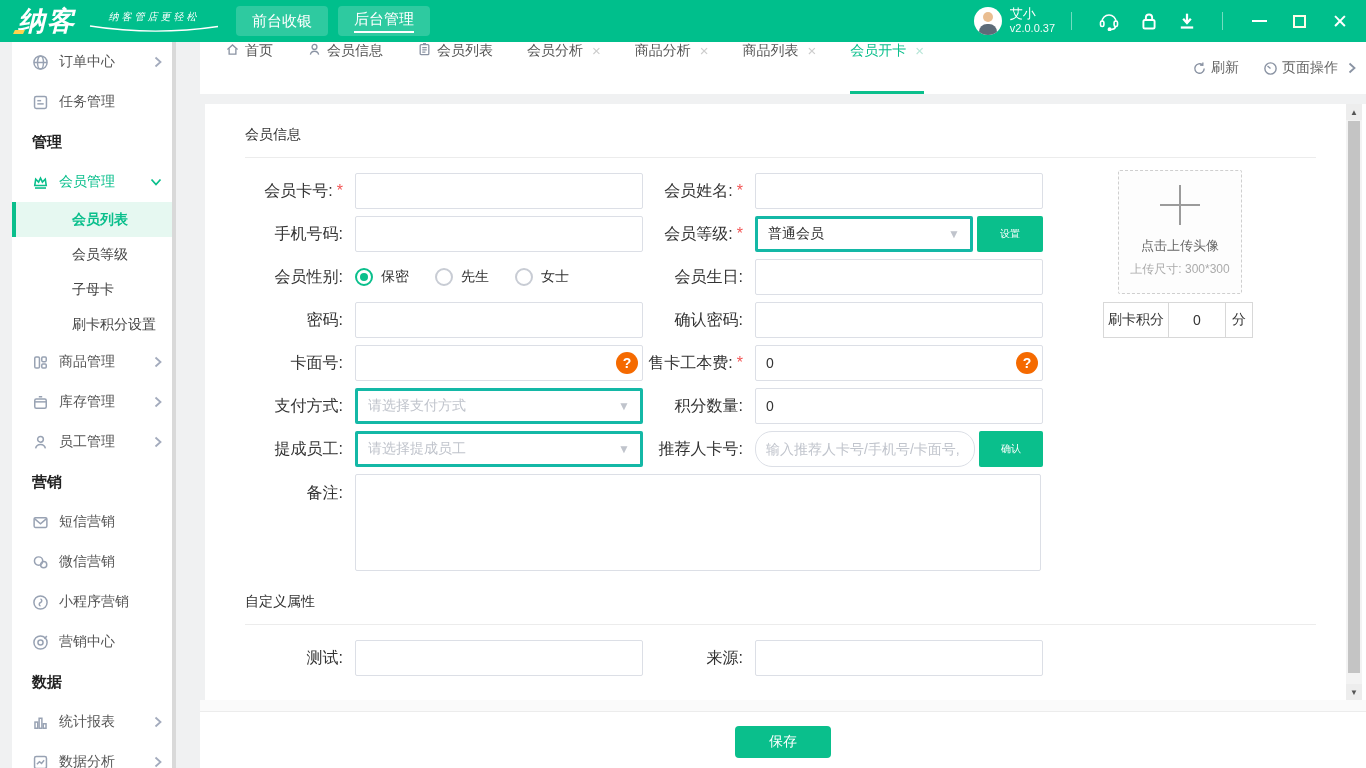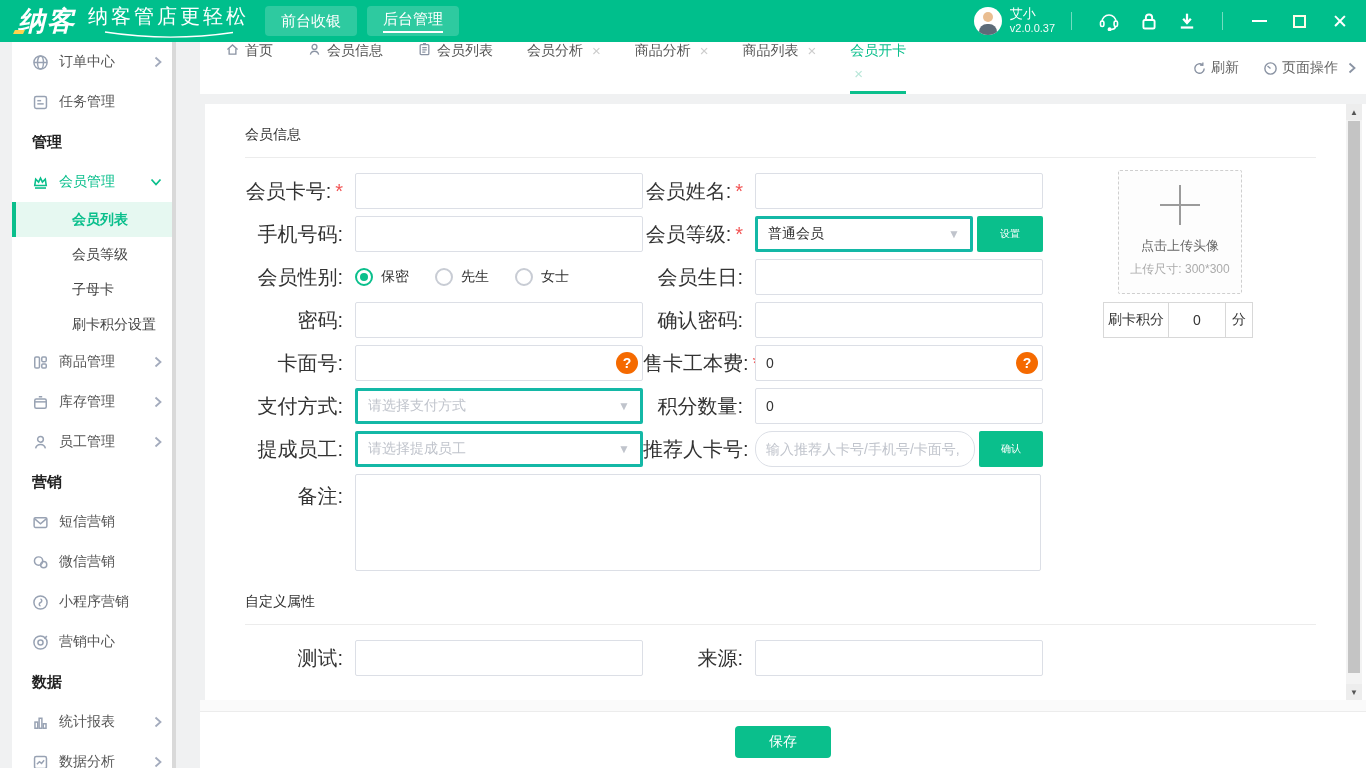--- a/index.html
+++ b/index.html
@@ -5,21 +5,21 @@
   * { box-sizing: border-box; margin: 0; padding: 0; }
   html,body { width:1366px; height:768px; overflow:hidden; }
   body { font-family:"Liberation Sans","DejaVu Sans",sans-serif; background:#f0f1f2; position:relative; }
   svg { display:block; }
 
   
   .header { position:absolute; left:0; top:0; width:1366px; height:42px; background:#00bf8c; display:flex; align-items:center; z-index:10; }
   .logo { margin-left:18px; color:#fff; font-size:27px; font-weight:bold; font-style:italic; letter-spacing:2px; position:relative; line-height:1; }
   .logo-accent { position:absolute; left:-4px; bottom:1px; width:10px; height:4px; background:#ffd24d; transform:skewX(-25deg); }
   .tagline { margin-left:12px; color:#fff; display:flex; flex-direction:column; align-items:center; }
-  .tagline-text { font-size:20px; letter-spacing:3px; }
+  .tagline-text { font-size:10px; font-style:italic; letter-spacing:3px; }
   .hnav { margin-left:16px; height:30px; padding:0 16px; display:flex; align-items:center; background:rgba(255,255,255,.18); border-radius:4px; color:#fff; font-size:15px; cursor:pointer; }
   .hnav + .hnav { margin-left:10px; }
   .hnav.active .u { border-bottom:2px solid #fff; padding-bottom:2px; }
   .spacer { flex:1; }
   .avatar { width:28px; height:28px; border-radius:50%; background:#fff; position:relative; overflow:hidden; }
   .avatar .head { position:absolute; left:9px; top:5px; width:10px; height:10px; border-radius:50%; background:#e9bd91; }
   .avatar .shoulders { position:absolute; left:5px; top:17px; width:18px; height:12px; border-radius:8px 8px 0 0; background:#5d6b78; }
   .user-meta { margin-left:8px; color:#fff; line-height:1.15; }
   .user-name { font-size:13px; }
   .user-ver { font-size:11px; opacity:.95; }
@@ -40,35 +40,35 @@
   .s-section { height:40px; display:flex; align-items:center; padding-left:20px; color:#222; font-size:15px; font-weight:bold; }
   .s-sub { height:35px; display:flex; align-items:center; padding-left:60px; color:#444; font-size:14px; cursor:pointer; position:relative; }
   .s-sub.active { background:#e6f8f1; color:#0abf8c; font-weight:bold; }
   .s-sub.active::before { content:""; position:absolute; left:0; top:0; width:4px; height:100%; background:#0abf8c; }
 
   
   .tabbar { position:absolute; left:200px; top:42px; width:1166px; height:52px; background:#fff; display:flex; align-items:stretch; padding-left:25px; }
   .tab { display:flex; align-items:flex-start; gap:5px; margin-right:34px; font-size:14px; color:#555; cursor:pointer; border-bottom:3px solid transparent; }
   .tab .t-ic { color:#8a93a3; }
   .tab-x { color:#ccc; font-size:15px; margin-left:4px; cursor:pointer; }
-  .tab.active { color:#0abf8c; border-bottom-color:#0abf8c;flex-direction:column; }
+  .tab.active { color:#0abf8c; border-bottom-color:#0abf8c; }
   .tab.active .tab-x { color:#b8e6d8; }
   .tb-actions { margin-left:auto; display:flex; align-items:center; margin-right:10px; }
   .tb-action { display:flex; align-items:center; gap:4px; color:#666; font-size:14px; margin-left:24px; cursor:pointer; }
   .tb-action .a-ic { color:#8a93a3; }
   .tb-caret { margin-left:10px; color:#8a93a3; cursor:pointer; }
 
   
   .card { position:absolute; left:205px; top:104px; width:1161px; height:596px; background:#fff; }
   .card-content { position:absolute; left:0; top:0; right:20px; bottom:0; padding:22px 30px 0 40px; }
   .sec-title { font-size:14px; color:#333; }
   .sec-line { height:1px; background:#ececec; margin-top:13px; }
   .form-area { margin-top:15px; position:relative; }
   .frow { display:flex; align-items:center; margin-bottom:7px; }
-  .lbl { width:110px; text-align:right; padding-right:12px; font-size:20px; color:#333; flex:none; white-space:nowrap; }
+  .lbl { width:110px; text-align:right; padding-right:12px; font-size:16px; color:#333; flex:none; white-space:nowrap; }
   .lbl2 { width:112px; }
   .req { color:#f25555; font-style:normal; margin-left:4px; }
   .inp { height:36px; border:1px solid #dcdfe6; border-radius:2px; font-size:14px; color:#333; padding:0 10px; outline:none; background:#fff; font-family:"Liberation Sans","DejaVu Sans",sans-serif; }
   .inp::placeholder { color:#c0c4cc; }
   .w288 { width:288px; }
   .iwrap { position:relative; width:288px; flex:none; }
   .help-badge { position:absolute; right:5px; top:7px; width:22px; height:22px; border-radius:50%; background:#f56a00; color:#fff; font-size:14px; font-weight:bold; display:flex; align-items:center; justify-content:center; cursor:pointer; }
   .sel { height:36px; border:3px solid #14b8a6; border-radius:2px; display:flex; align-items:center; padding:0 10px; font-size:14px; color:#333; cursor:pointer; background:#fff; }
   .sel .ph { color:#c0c4cc; }
   .sel .caret { margin-left:auto; color:#c0c4cc; font-size:12px; }

